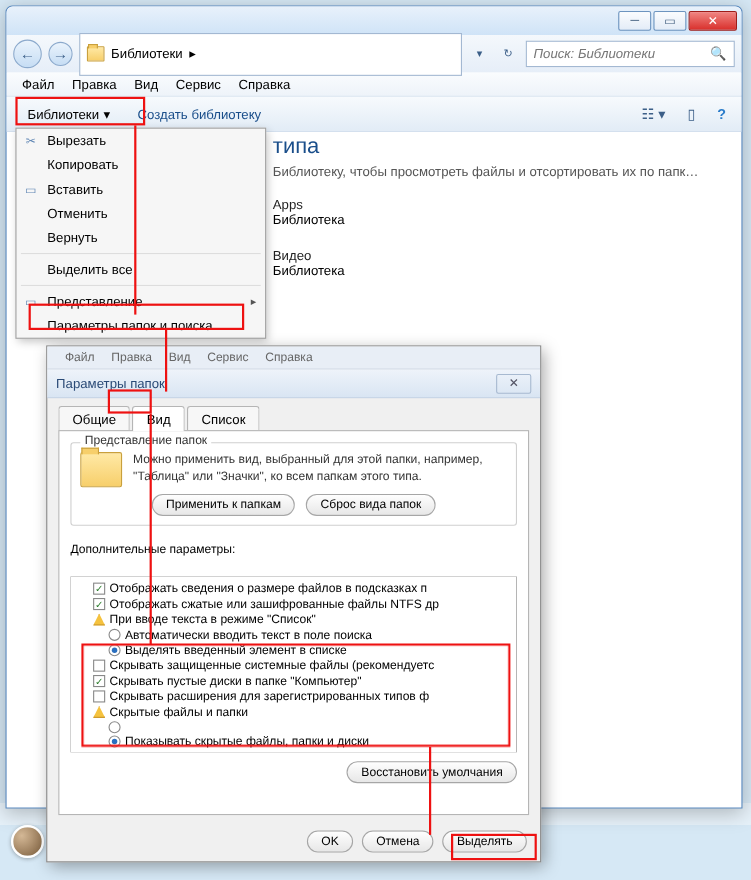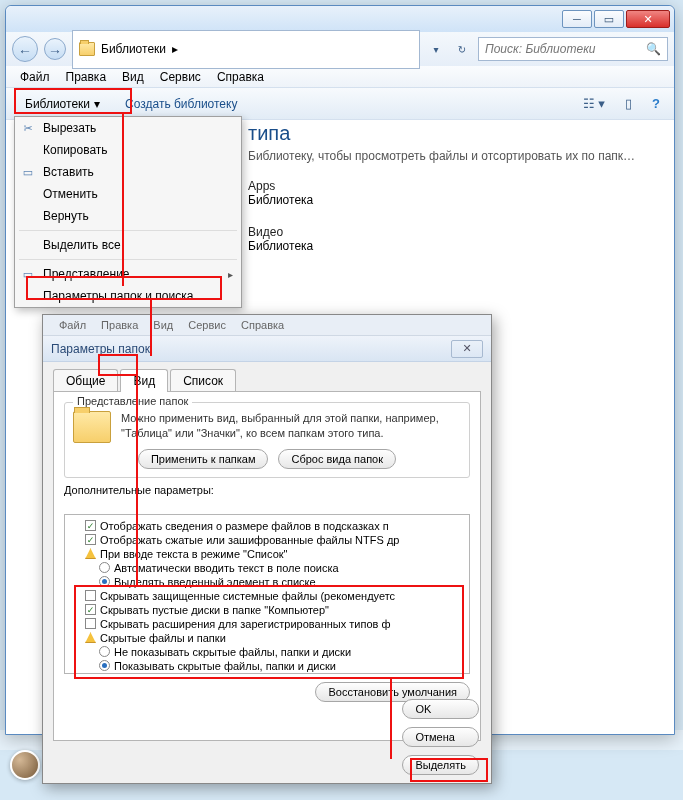--- a/index.html
+++ b/index.html
@@ -54,40 +54,40 @@
 .dialog-close { margin-left:auto; width:32px; height:18px; border:1px solid #a7b9d0; border-radius:2px; display:flex;align-items:center;justify-content:center;cursor:pointer;font-size:11px;color:#556; }
 
 .fake-menubar { padding: 4px 10px; font-size:11px; color:#666; background:#e8eef6; border-bottom:1px solid #cfd8e4; }
 .fake-menubar span { padding: 0 6px; }
 
 .tabs { display:flex; padding:6px 10px 0; }
 .tab { padding:4px 12px; border:1px solid #b5b5b5; border-bottom:none; background:#f7f7f7; margin-right:2px; border-radius:3px 3px 0 0; cursor:pointer; position:relative; top:1px; }
 .tab.active { background:#fff; z-index:2; }
 .tab-body { margin: 0 10px 8px; background:#fff; border:1px solid #b5b5b5; padding:10px; height:350px; position:relative; }
 
-.groupbox { border:1px solid #d0d0d0; border-radius:3px; padding:8px; margin-bottom:6px; position:relative; }
+.groupbox { border:1px solid #d0d0d0; border-radius:3px; padding:8px; margin-bottom:16px; position:relative; }
 .groupbox-title { position:absolute; top:-8px; left:8px; background:#fff; padding:0 4px; font-size:11px; color:#333; }
 .folder-icon-big { width:38px; height:32px; background: linear-gradient(#ffe9a6,#f7cf6b); border:1px solid #c9a03c; border-radius:2px; float:left; margin-right:10px; position:relative; }
 .folder-icon-big::before { content:""; position:absolute; top:-5px; left:0; width:14px; height:5px; background:#f7cf6b; border:1px solid #c9a03c; border-bottom:none; }
 .group-text { font-size:11px; color:#333; line-height:1.35; overflow:hidden; }
 .btn-row { display:flex; gap:10px; justify-content:center; margin-top:8px; clear:both; }
 .btn { padding:3px 12px; border:1px solid #a6a6a6; background:linear-gradient(#fefefe,#e7e7e7); border-radius:10px; cursor:pointer; font-size:11px; }
 
 .params-label { font-size:11px; margin:6px 0 18px; }
 .tree { border:1px solid #b5b5b5; background:#fff; height:160px; padding:4px; overflow:auto; font-size:11px; position:relative; }
 .tree-row { padding:1px 0 1px 16px; white-space:nowrap; display:flex;align-items:center;gap:4px; }
 .tree-row.sub { padding-left:30px; }
 .cb { width:11px; height:11px; border:1px solid #888; background:#fff; display:inline-flex;align-items:center;justify-content:center;font-size:9px;color:#2a7c2a;flex-shrink:0; }
 .cb.checked::after { content:"✓"; }
 .radio { width:11px;height:11px;border:1px solid #888;border-radius:50%;display:inline-flex;align-items:center;justify-content:center;flex-shrink:0; }
 .radio.checked::after { content:""; width:5px;height:5px;background:#2a6fbf;border-radius:50%; }
 .warn-icon { width:11px;height:11px;background:#f5c23e;border:1px solid #c9952b;display:inline-block;flex-shrink:0;clip-path:polygon(50% 0,100% 100%,0 100%); }
 
 .restore-row { display:flex; justify-content:flex-end; margin-top:8px; }
-.dlg-buttons { position:absolute; bottom:8px; right:12px; display:flex; gap:8px;flex-direction:column; }
+.dlg-buttons { position:absolute; bottom:8px; right:12px; display:flex; gap:8px; }
 
 .red-line { position:absolute; background:#e11; z-index:22; pointer-events:none; }
 
 .avatar { position:absolute; bottom:20px; left:10px; width:30px; height:30px; border-radius:50%; background:radial-gradient(circle at 30% 30%, #d4b896, #7a5c3b); border:2px solid #fff; box-shadow:0 1px 4px rgba(0,0,0,.3); }
 
 .bg-stripe { position:absolute; left:0; right:0; bottom:50px; height:20px; background: rgba(255,255,255,.4); }
 </style>
 </head>
 <body>
 
@@ -244,21 +244,20 @@
         <div class="tree-row">
           <span class="cb"></span>
           <span>Скрывать расширения для зарегистрированных типов ф</span>
         </div>
         <div class="tree-row">
           <span class="warn-icon"></span>
           <span>Скрытые файлы и папки</span>
         </div>
         <div class="tree-row sub">
           <span class="radio"></span>
-          <span>Не показывать скрытые файлы, папки и диски</span>
         </div>
         <div class="tree-row sub">
           <span class="radio checked"></span>
           <span>Показывать скрытые файлы, папки и диски</span>
         </div>
       </div>
     <div class="restore-row">
       <div class="btn">Восстановить умолчания</div>
     </div>
   </div>

